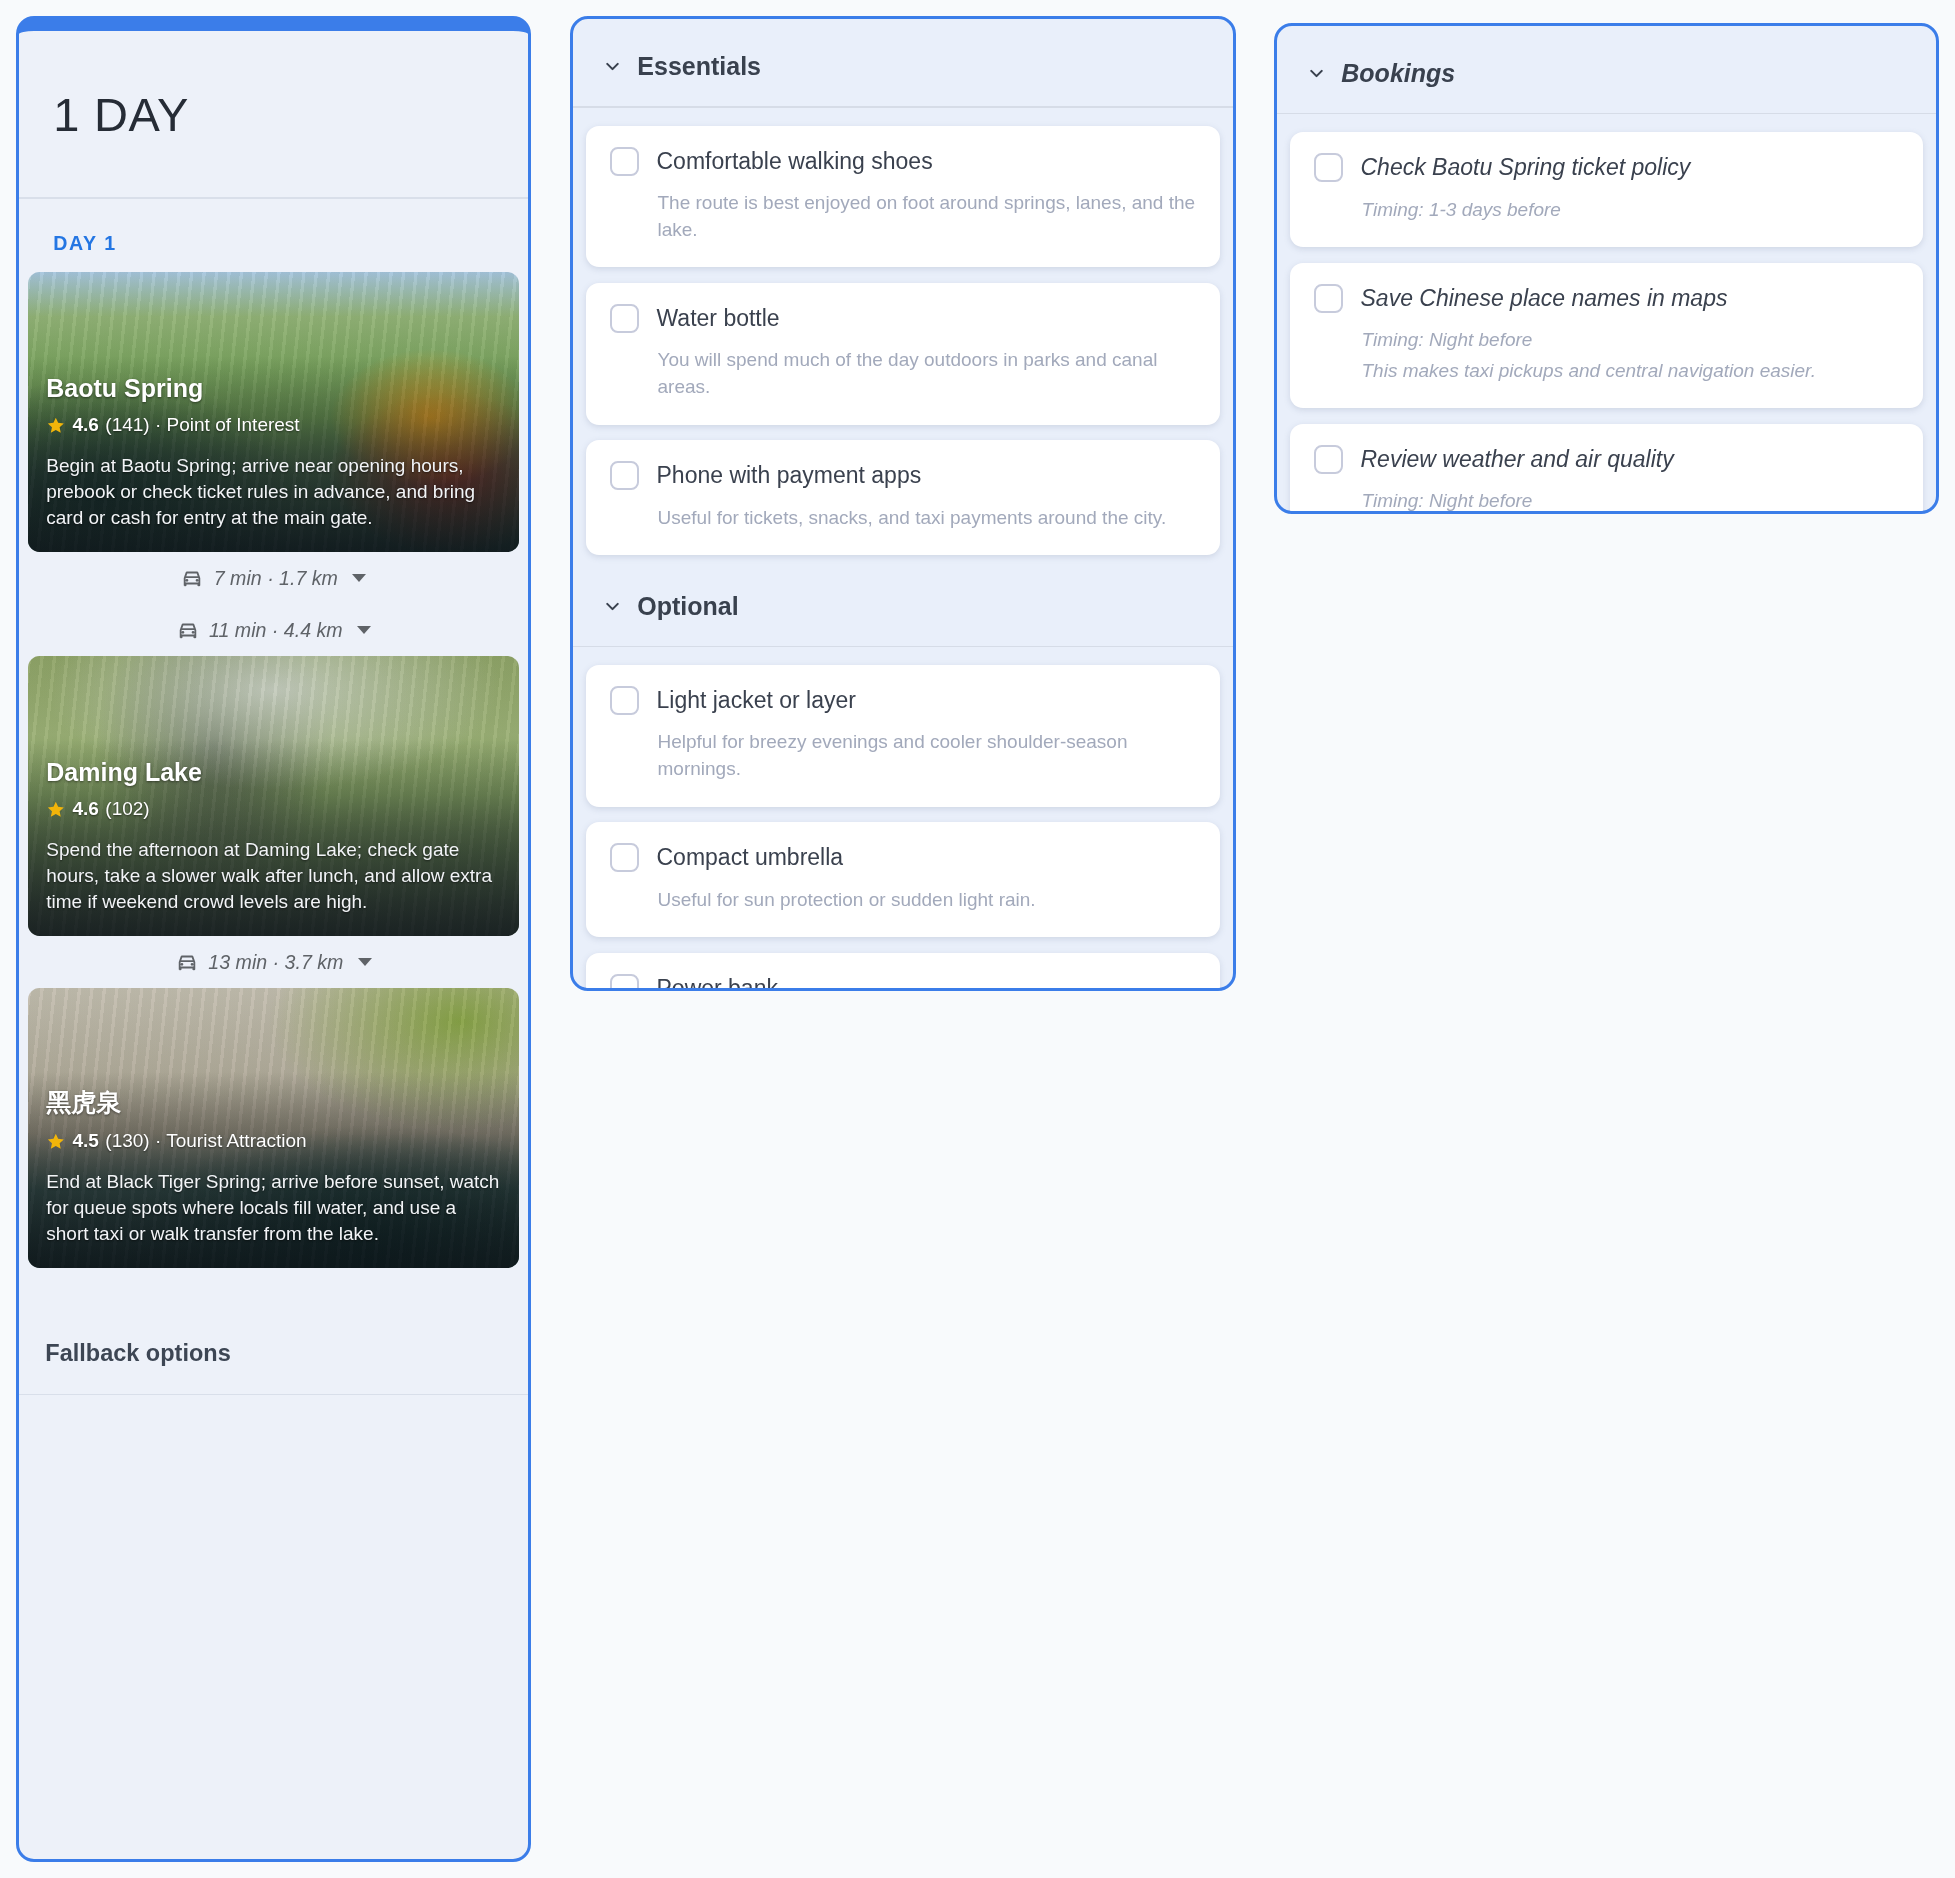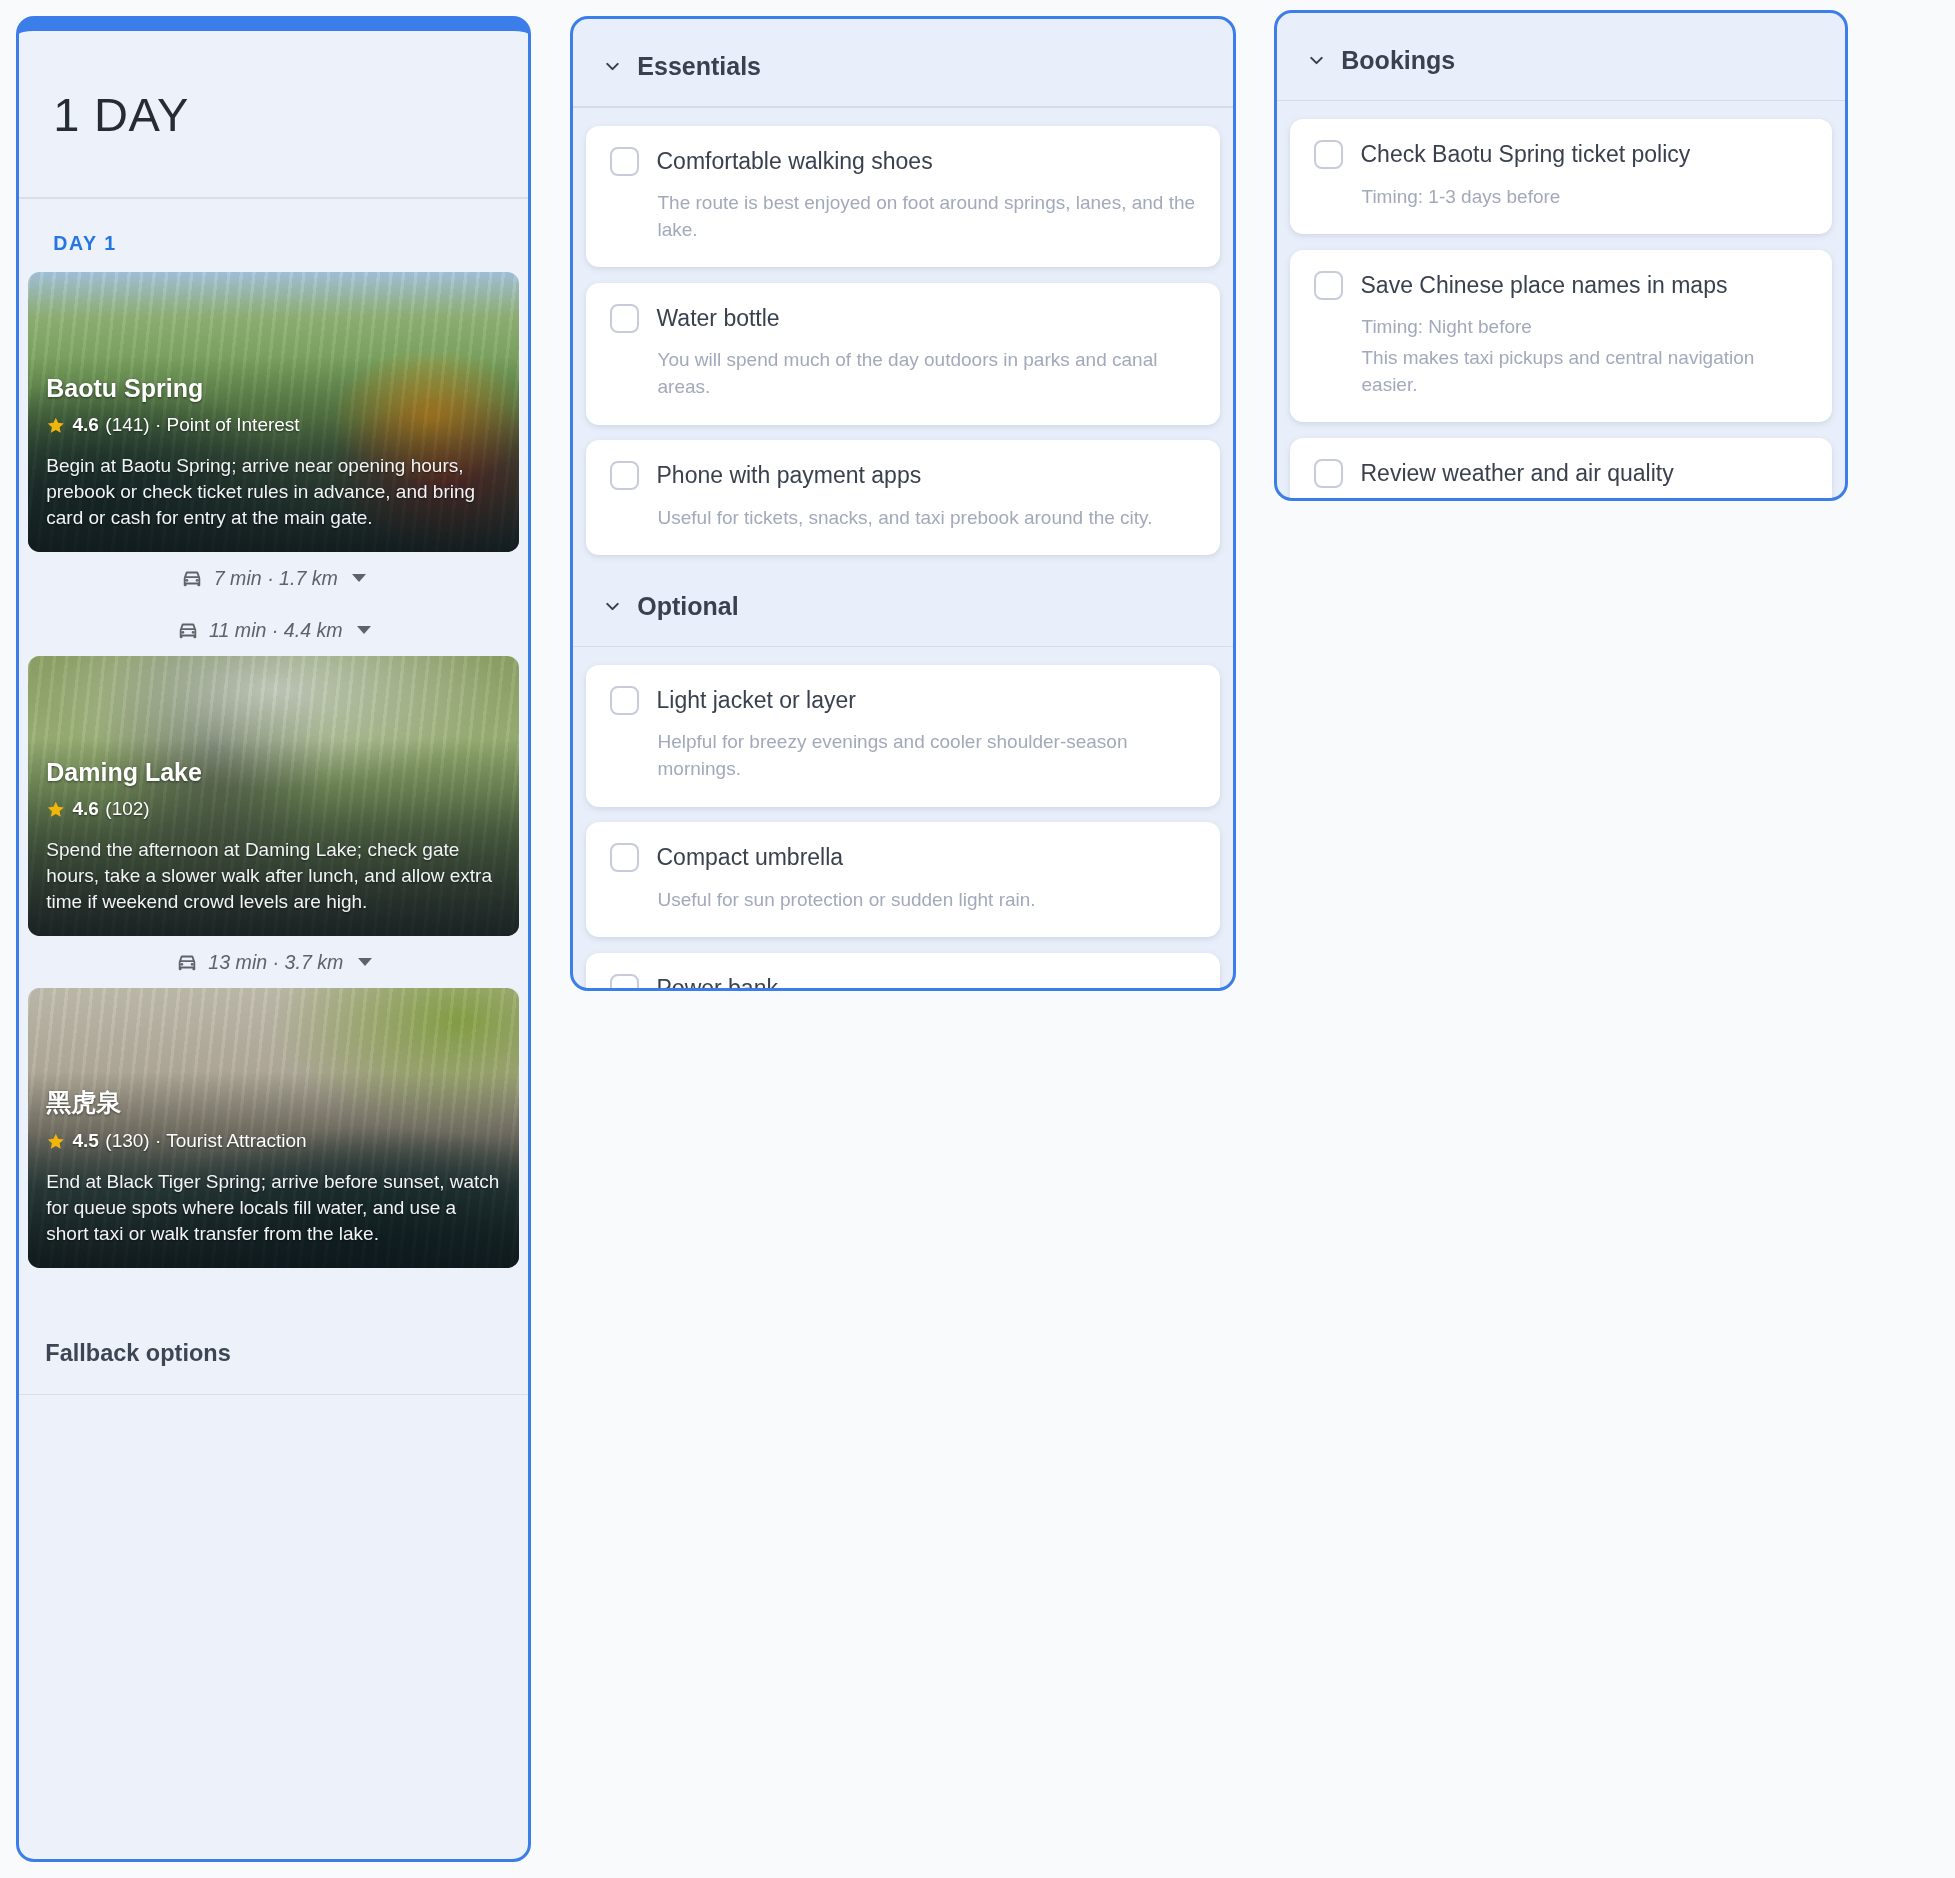--- a/index.html
+++ b/index.html
@@ -87,21 +87,21 @@
     width:0; height:0; margin-left:3.9px;
     border-left:7.2px solid transparent; border-right:7.2px solid transparent;
     border-top:8.5px solid #5f6368;
   }
   .fallback-h {
     margin-top:72px; padding:0 26px 27px;
     font-size:23.5px; font-weight:bold; color:#3d4654;
   }
   
   .mid-panel   { left:570px;  top:16.3px; width:666px; height:975px; }
-  .right-panel { left:1274px; top:10px; width:574px; height:491px; }
+  .right-panel { left:1274px; top:23px; width:665px; height:491px;font-style:italic; }
   .sec-header {
     display:flex; align-items:center; gap:14.3px;
     padding:33px 29px 25px;
     font-size:25px; font-weight:bold; color:#39414e;
   }
   .sec-header.second { padding-top:19.6px; }
   .divider { height:1.3px; background:#d6dce7; }
   .cards { padding:18px 13px 17px; display:flex; flex-direction:column; gap:15.6px; }
   .check-card {
     background:#ffffff; border-radius:13px;
@@ -228,21 +228,21 @@
         <span class="checkbox"></span>
         <span class="check-title">Water bottle</span>
       </div>
       <div class="check-desc">You will spend much of the day outdoors in parks and canal areas.</div>
     </div>
     <div class="check-card">
       <div class="check-row">
         <span class="checkbox"></span>
         <span class="check-title">Phone with payment apps</span>
       </div>
-      <div class="check-desc">Useful for tickets, snacks, and taxi prebook around the city.</div>
+      <div class="check-desc">Useful for tickets, snacks, and taxi payments around the city.</div>
     </div>
   </div>
 
   <div class="sec-header second">
     <svg class="chev" width="21" height="21" viewBox="0 0 24 24">
         <path d="M6 9l6 6 6-6" fill="none" stroke="#39414e" stroke-width="2.4" stroke-linecap="round" stroke-linejoin="round"></path>
       </svg>
     <span>Optional</span>
   </div>
   <div class="divider"></div>

